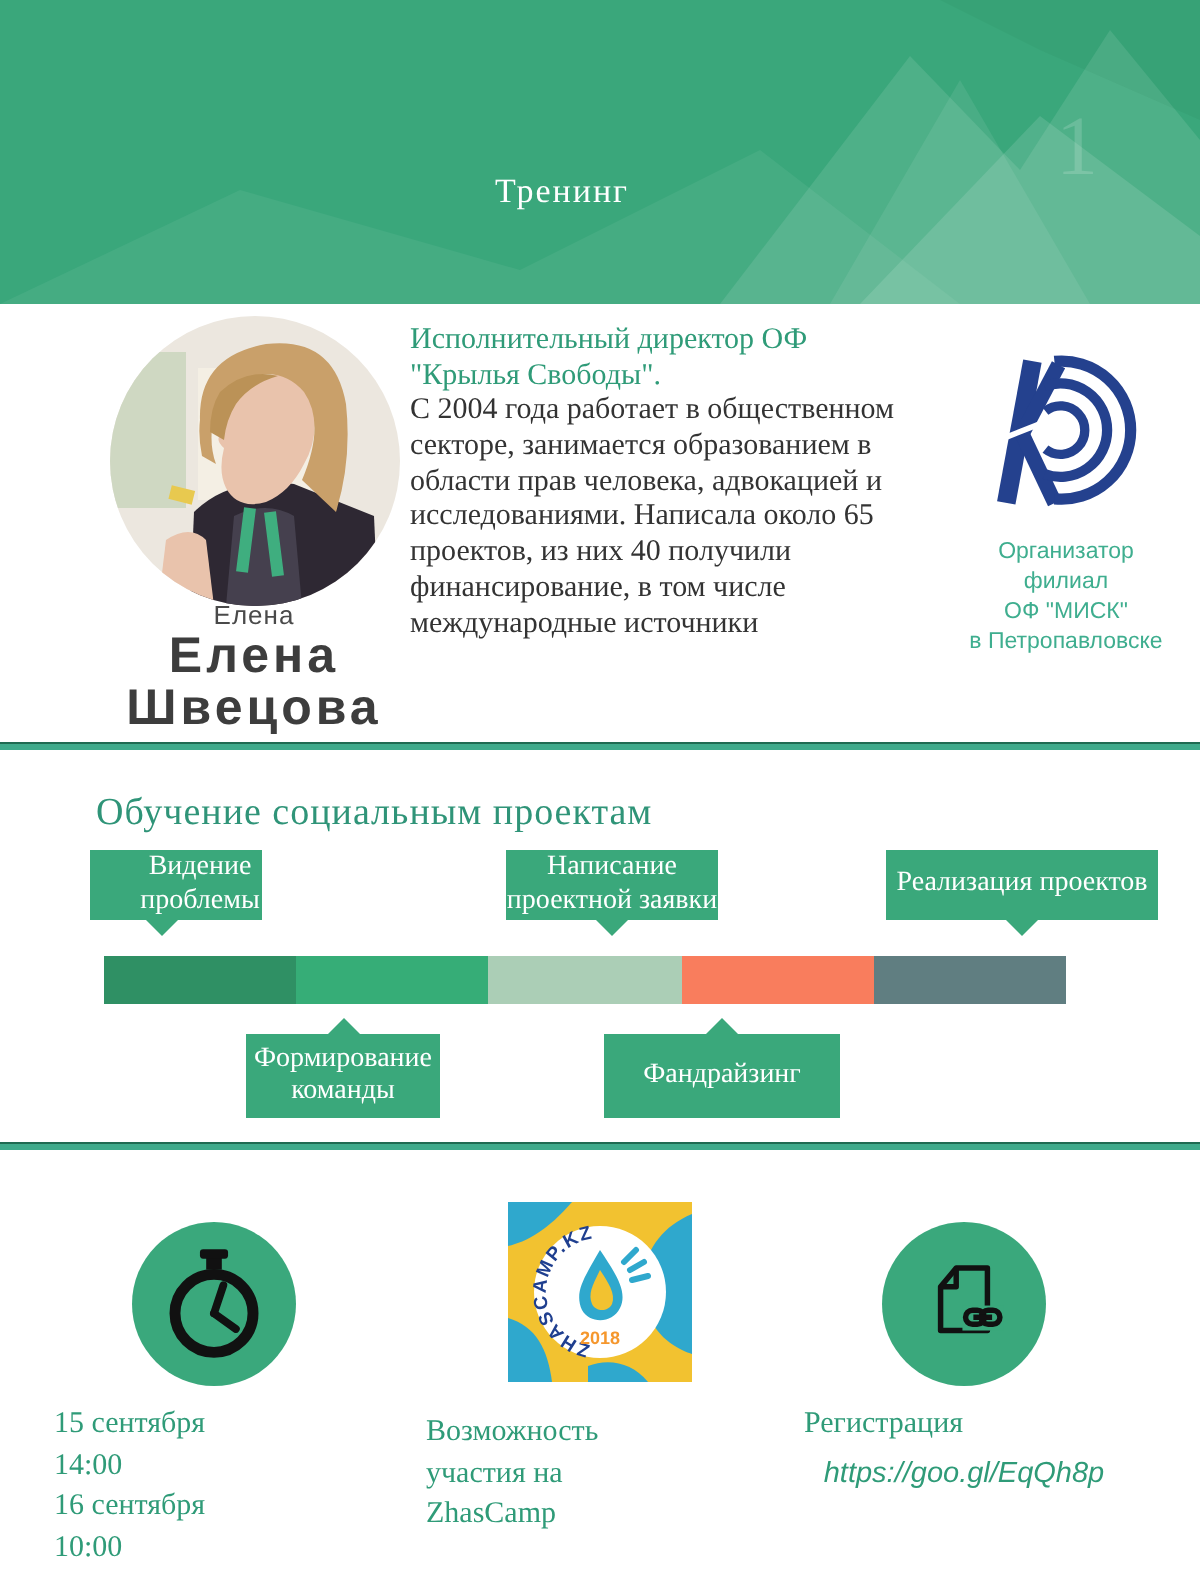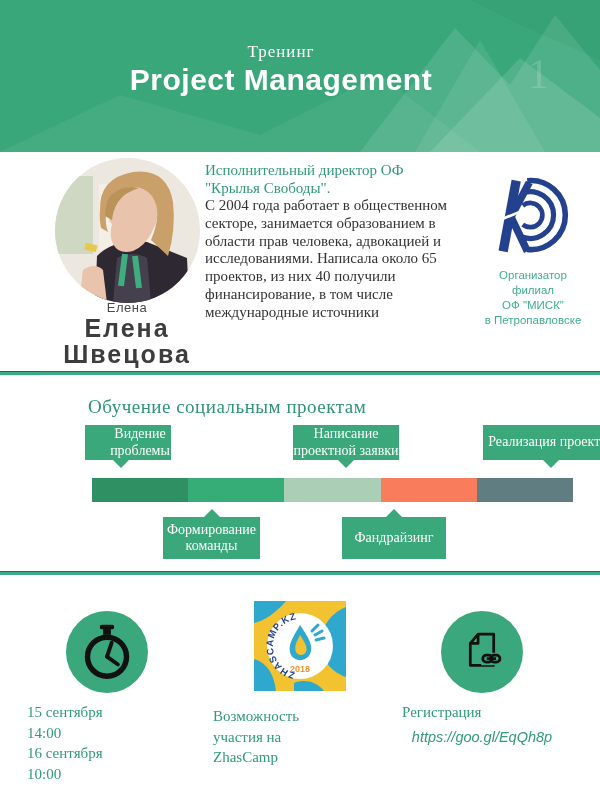--- a/index.html
+++ b/index.html
@@ -6,21 +6,21 @@
   html,body { background:#fff; }
   .page {
     position:relative; width:600px; height:792px; overflow:hidden;
     background:#ffffff; font-family:"Liberation Serif", serif;
   }
 
   
   .hero { position:relative; height:152px; background:#3aa77b; overflow:hidden; }
   .hero svg.mountains { position:absolute; inset:0; }
   .hero-text { position:absolute; top:42px; left:0; right:38px; text-align:center; color:#fff; }
-  .kicker { font-size:17px; letter-spacing:1px; }
+  .kicker { font-size:17px; letter-spacing:1px;margin-top:44px; }
   .hero-title { font-family:"Liberation Sans", sans-serif; font-weight:bold; font-size:30px; letter-spacing:0.5px; margin-top:1px; }
   .watermark { position:absolute; left:528px; top:50px; font-size:42px; color:rgba(255,255,255,0.16); font-family:"Liberation Serif", serif; }
 
   
   .profile { position:relative; height:219px; background:#fff; }
   .photo { position:absolute; left:55px; top:6px; width:145px; height:145px; border-radius:50%; overflow:hidden; }
   .nameblock { position:absolute; left:27px; top:148px; width:200px; text-align:center;
                font-family:"Liberation Sans", sans-serif; color:#3d3d3d; }
   .role { font-size:13px; color:#4a4a4a; letter-spacing:0.5px; }
   .fname, .lname { font-size:25px; letter-spacing:2px; line-height:1.05; font-weight:700; }
@@ -28,33 +28,33 @@
   .bio .headline { color:#2f9b78; }
   .bio .body { color:#333333; }
   .org { position:absolute; left:470px; top:20px; width:126px; text-align:center; }
   .org-caption { margin-top:4px; font-family:"Liberation Sans", sans-serif; font-size:11.5px;
                  color:#3fae8f; line-height:1.3; white-space:pre-line; }
 
   
   .divider { height:4px; background:#3faa8b; border-top:1px solid #1f6b52; box-shadow:0 1px 1px rgba(0,0,0,0.12); }
 
   
-  .process { position:relative; height:196px; background:#fff;margin-left:40px; }
+  .process { position:relative; height:196px; background:#fff; }
   .ptitle { position:absolute; left:48px; top:21px; font-size:19px; color:#2f9478; letter-spacing:0.5px; }
   .callout { position:absolute; background:#3aa87b; color:#fff; font-size:14px; line-height:1.15;
              display:flex; align-items:center; justify-content:center; text-align:center; }
   .callout.down::after { content:""; position:absolute; bottom:-8px; left:var(--tail,50%);
              margin-left:-8px; border:8px solid transparent; border-top:8px solid #3aa87b; border-bottom:0; }
   .callout.up::before { content:""; position:absolute; top:-8px; left:var(--tail,50%);
              margin-left:-8px; border:8px solid transparent; border-bottom:8px solid #3aa87b; border-top:0; }
   .co1 { left:45px;  top:50px; width:86px;  height:35px;padding-left:24px; --tail:42%; }
   .co2 { left:253px; top:50px; width:106px; height:35px; }
   .co3 { left:443px; top:50px; width:136px; height:35px; }
   .co4 { left:123px; top:142px; width:97px; height:42px; }
-  .co5 { left:302px; top:142px; width:104px; height:42px; }
+  .co5 { left:302px; top:142px; width:118px; height:42px; }
   .phase-bar { position:absolute; left:52px; top:103px; width:481px; height:24px; display:flex; }
   .phase-bar .seg { flex:1 1 0; height:100%; }
 
   
   .footer { position:relative; height:217px; background:#fff; color:#2f9b78; }
   .circle { position:absolute; width:82px; height:82px; border-radius:50%; background:#3aa87c;
             display:flex; align-items:center; justify-content:center; }
   .c1 { left:66px;  top:36px; }
   .c3 { left:441px; top:36px; }
   .zc-logo { position:absolute; left:254px; top:26px; width:92px; height:90px; }
@@ -74,21 +74,20 @@
     <svg class="mountains" width="600" height="152" viewBox="0 0 600 152">
       <polygon points="360,152 455,28 510,85 555,15 600,70 600,152" fill="rgba(255,255,255,0.10)"></polygon>
       <polygon points="430,152 520,58 600,118 600,152" fill="rgba(255,255,255,0.12)"></polygon>
       <polygon points="0,152 120,95 260,135 380,75 480,152" fill="rgba(255,255,255,0.06)"></polygon>
       <polygon points="480,40 545,152 415,152" fill="rgba(255,255,255,0.08)"></polygon>
       <polygon points="470,0 600,0 600,60 520,25" fill="rgba(0,70,45,0.05)"></polygon>
     </svg>
     <div class="watermark">1</div>
     <div class="hero-text">
       <div class="kicker">Тренинг</div>
-      <div class="hero-title">Project Management</div>
     </div>
   </div>
 
   <div class="profile">
 
     <div class="photo">
       <svg width="145" height="145" viewBox="0 0 145 145">
         <rect width="145" height="145" fill="#ece7df"></rect>
         <rect x="-6" y="18" width="44" height="78" fill="#cfd8c2"></rect>
         <rect x="44" y="26" width="56" height="66" fill="#f4efe4"></rect>

